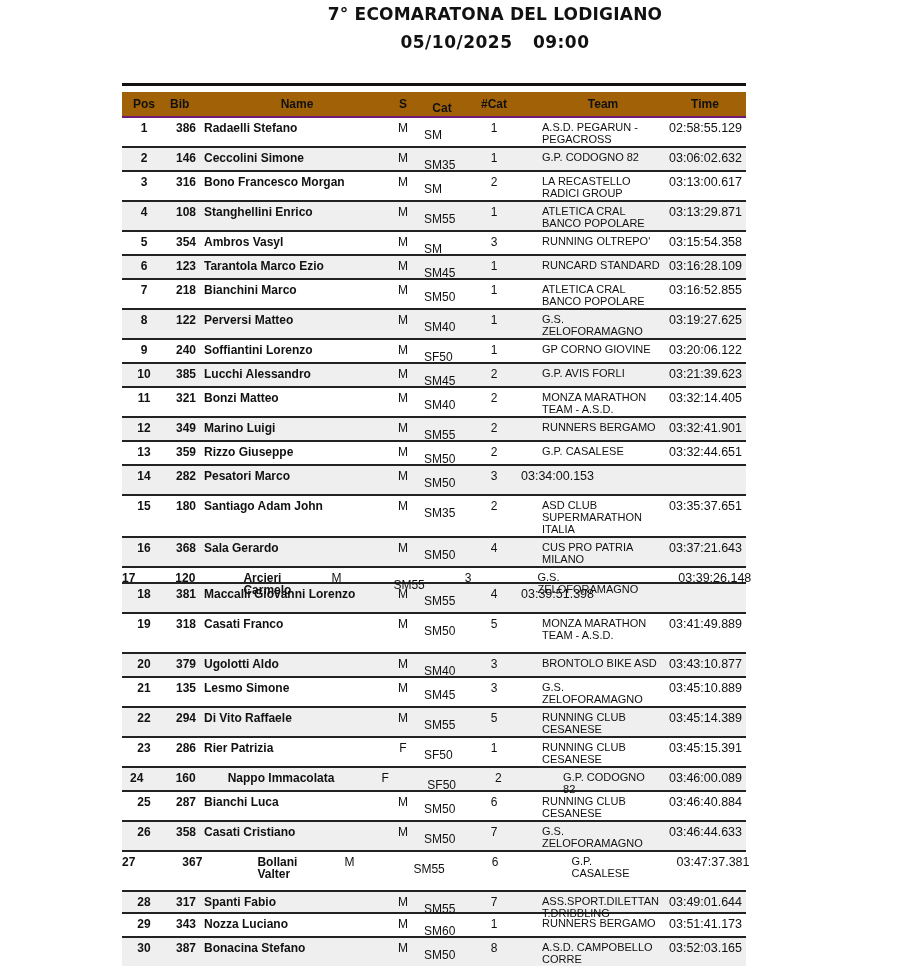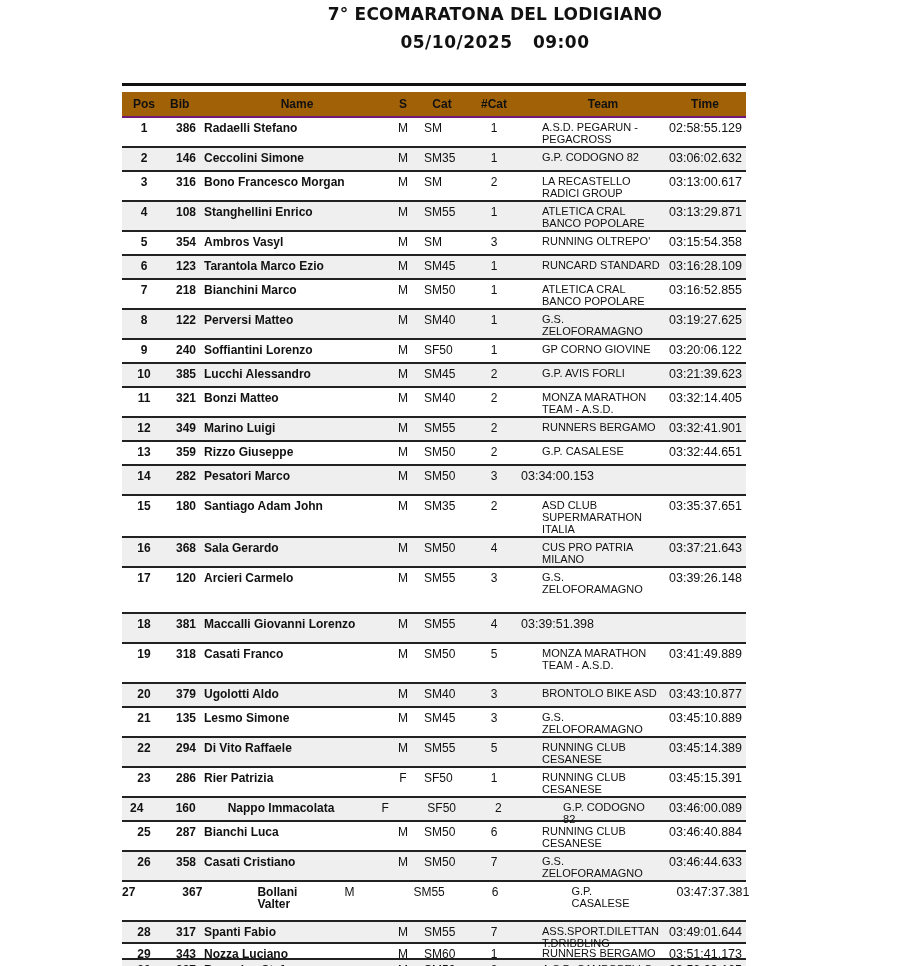--- a/index.html
+++ b/index.html
@@ -10,21 +10,21 @@
   .sheet { position: absolute; left: 122px; top: 83px; width: 624px; }
   .topline { height: 3px; background: #111; }
   .hdr { margin-top: 6px; height: 24px; background: #a16207; display: flex; align-items: center; font-weight: bold; font-size: 12px; border-bottom: 2px solid #701a75; }
   .row { display: flex; align-items: flex-start; font-size: 12px; border-bottom: 2px solid #222; box-sizing: border-box; }
   .row.alt { background: #efefef; }
   .c { box-sizing: border-box; padding-top: 4px; line-height: 12px; }
   .c-pos { width: 44px; text-align: center; font-weight: bold; }
   .c-bib { width: 34px; text-align: right; font-weight: bold; padding-right: 4px; }
   .c-name { width: 194px; padding-left: 4px; font-weight: bold; }
   .c-s { width: 18px; text-align: center; }
-  .c-cat { width: 60px; padding-left: 12px; }
+  .c-cat { width: 60px; padding-left: 12px; margin-top: 7px; }
   .c-ncat { width: 44px; text-align: center; }
   .c-team { width: 148px; padding-left: 26px; font-size: 11px; line-height: 12px; padding-top: 3px; }
   .c-time { width: 82px; text-align: right; padding-right: 4px; font-size: 12.5px; }
   .hdr .c { padding-top: 0; }
   .hdr .c-name, .hdr .c-team { text-align: center; padding-left: 0; font-size: 12px; }
   .hdr .c-team { padding-left: 26px; }
   .hdr .c-cat { text-align: center; padding-left: 0; }
   .hdr .c-bib { text-align: left; padding-left: 4px; }
   .hdr .c-time { text-align: center; padding-right: 0; font-size: 12px; }
   .team-line { display: block; }
@@ -239,21 +239,21 @@
         <div class="c c-name">Sala Gerardo</div>
         <div class="c c-s">M</div>
         <div class="c c-cat">SM50</div>
         <div class="c c-ncat">4</div>
         <div class="c c-team">
           <span class="team-line">CUS PRO PATRIA</span>
           <span class="team-line">MILANO</span>
         </div>
         <div class="c c-time">03:37:21.643</div>
       </div>
-      <div class="row" style="height: 46px;">
+      <div class="row" style="height: 16px; gap: 40px;">
         <div class="c c-pos">17</div>
         <div class="c c-bib">120</div>
         <div class="c c-name">Arcieri Carmelo</div>
         <div class="c c-s">M</div>
         <div class="c c-cat">SM55</div>
         <div class="c c-ncat">3</div>
         <div class="c c-team">
           <span class="team-line">G.S.</span>
           <span class="team-line">ZELOFORAMAGNO</span>
         </div>
@@ -388,21 +388,21 @@
         <div class="c c-name">Spanti Fabio</div>
         <div class="c c-s">M</div>
         <div class="c c-cat">SM55</div>
         <div class="c c-ncat">7</div>
         <div class="c c-team">
           <span class="team-line">ASS.SPORT.DILETTAN</span>
           <span class="team-line">T.DRIBBLING</span>
         </div>
         <div class="c c-time">03:49:01.644</div>
       </div>
-      <div class="row" style="height: 16px;">
+      <div class="row" style="height: 24px;">
         <div class="c c-pos">29</div>
         <div class="c c-bib">343</div>
         <div class="c c-name">Nozza Luciano</div>
         <div class="c c-s">M</div>
         <div class="c c-cat">SM60</div>
         <div class="c c-ncat">1</div>
         <div class="c c-team">
           <span class="team-line">RUNNERS BERGAMO</span>
         </div>
         <div class="c c-time">03:51:41.173</div>

